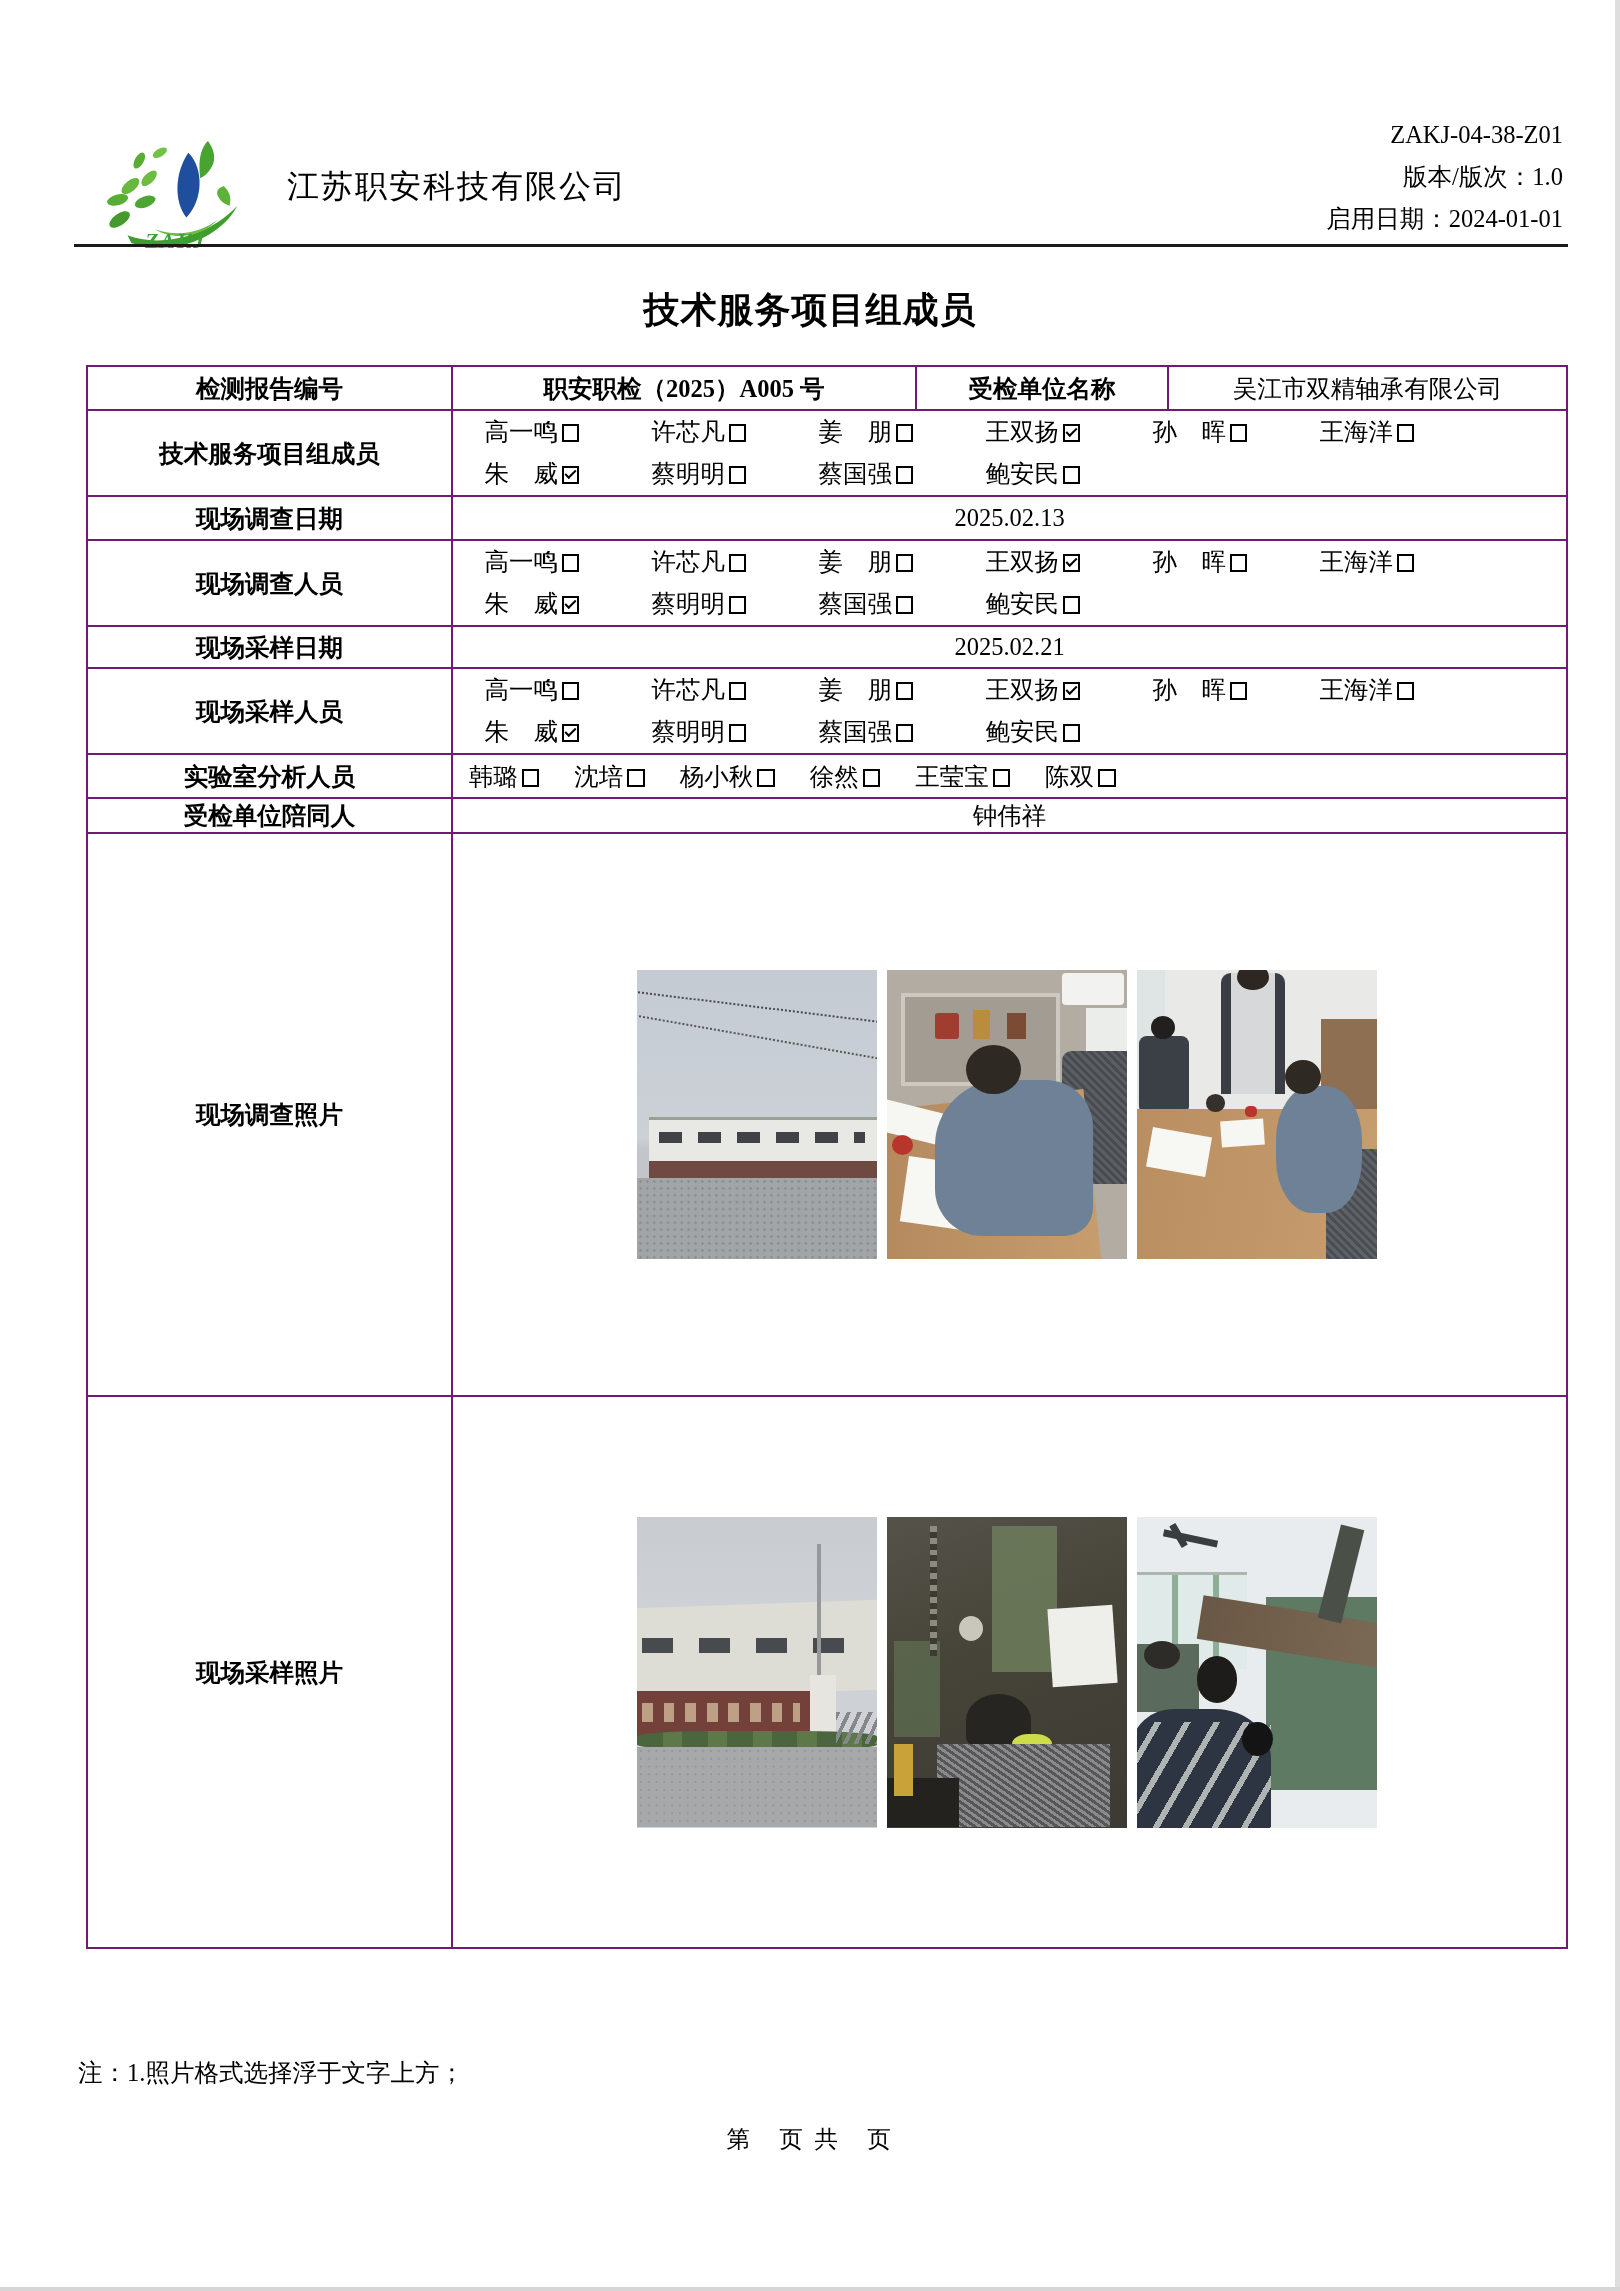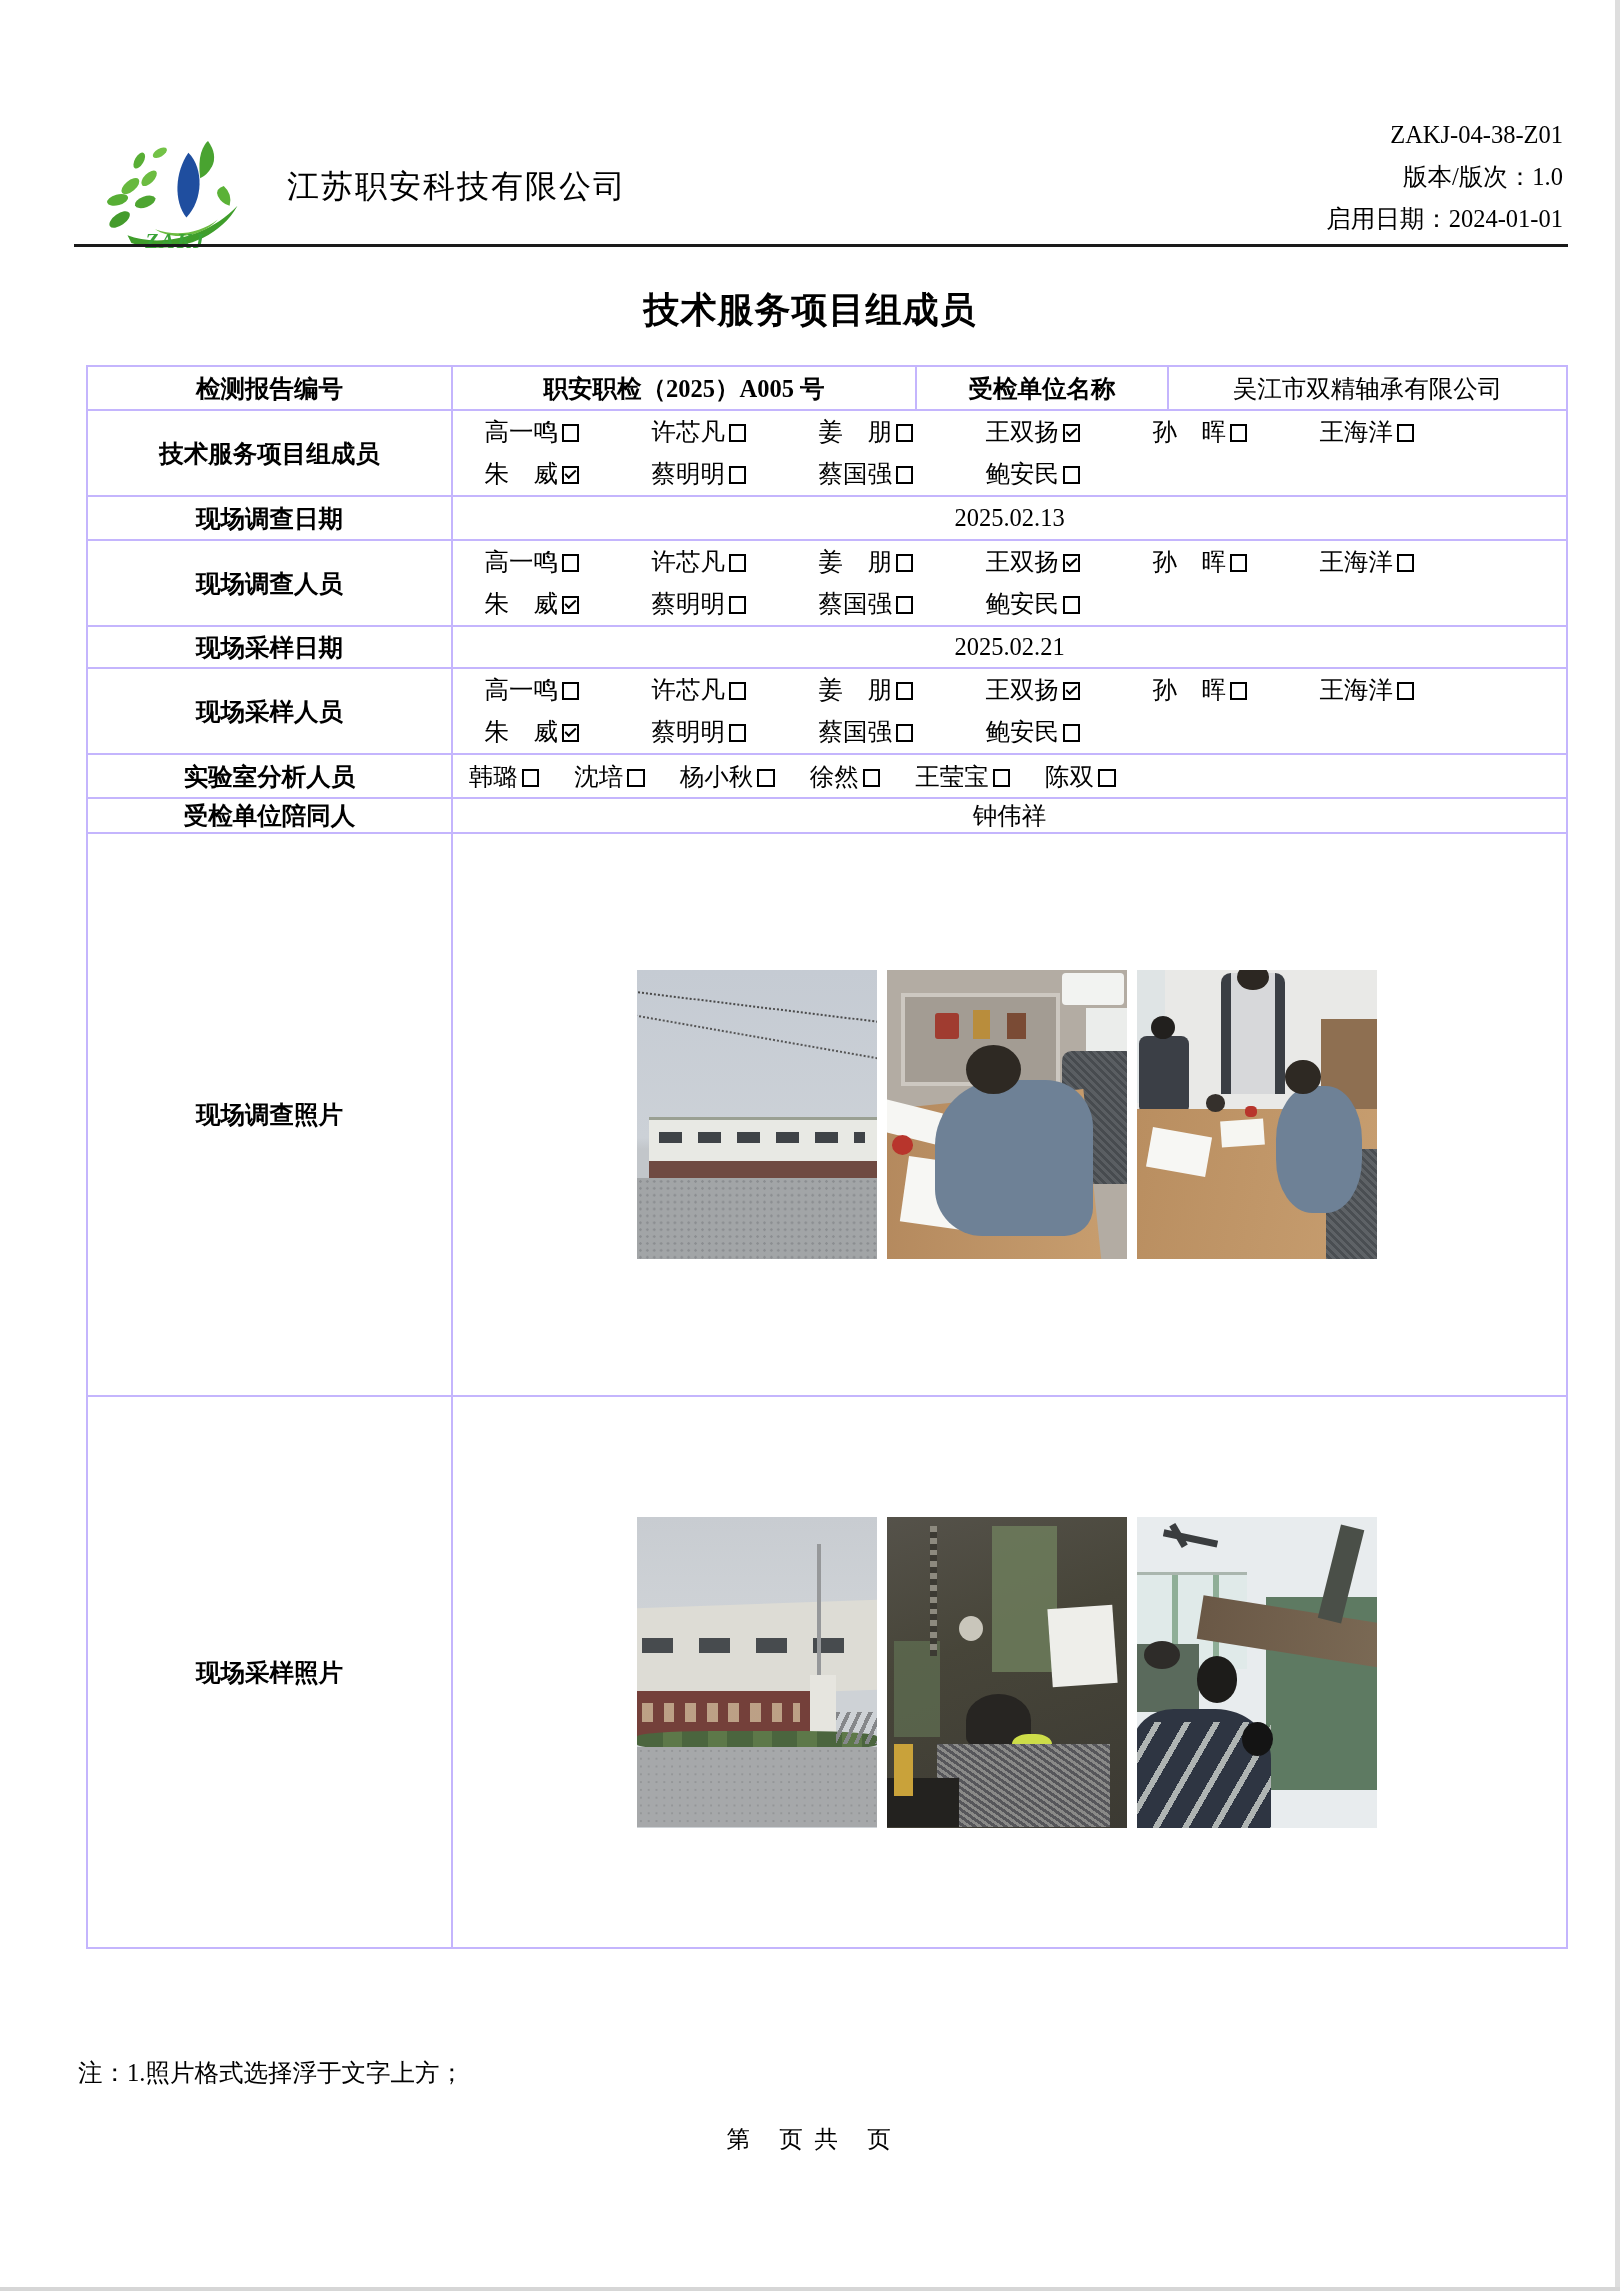--- a/index.html
+++ b/index.html
@@ -17,21 +17,21 @@
   .logo { position:absolute; left:98px; top:135px; width:167px; height:116px; }
   .company { position:absolute; left:263px; top:165px; font-size:32px; letter-spacing:2px;margin-left:24px; }
   .hinfo { position:absolute; right:57px; top:114px; text-align:right; font-size:24.5px; line-height:42px; }
   .hrule { position:absolute; left:74px; top:244px; width:1494px; height:2.9px; background:#1a1a1a; }
   .title { position:absolute; left:0; top:286px; width:100%; text-align:center;
            font-size:36px; font-weight:bold; letter-spacing:1px; }
 
   
   table.form { position:absolute; left:86px; top:365px; width:1479px;
                border-collapse:collapse; table-layout:fixed; }
-  table.form td { border:2px solid #c4b5fd; vertical-align:middle; font-size:24.5px; overflow:hidden; }
+  table.form td { border:2px solid #701a75; vertical-align:middle; font-size:24.5px; overflow:hidden; }
   table.form { border:2.9px solid #000; }
   td.lbl { text-align:center; font-weight:bold; }
   td.val { text-align:center; }
   td.valb { text-align:center; font-weight:bold; }
   td.left { text-align:left; padding-left:15.7px; }
   .addr-wrap { display:inline-block; max-width:392px; line-height:43px; }
 
   .mline { line-height:42px; padding-left:15.7px; white-space:nowrap; }
   .mem { display:inline-block; width:167px; }
   .lab-mem { display:inline-block; margin-right:35px; }

